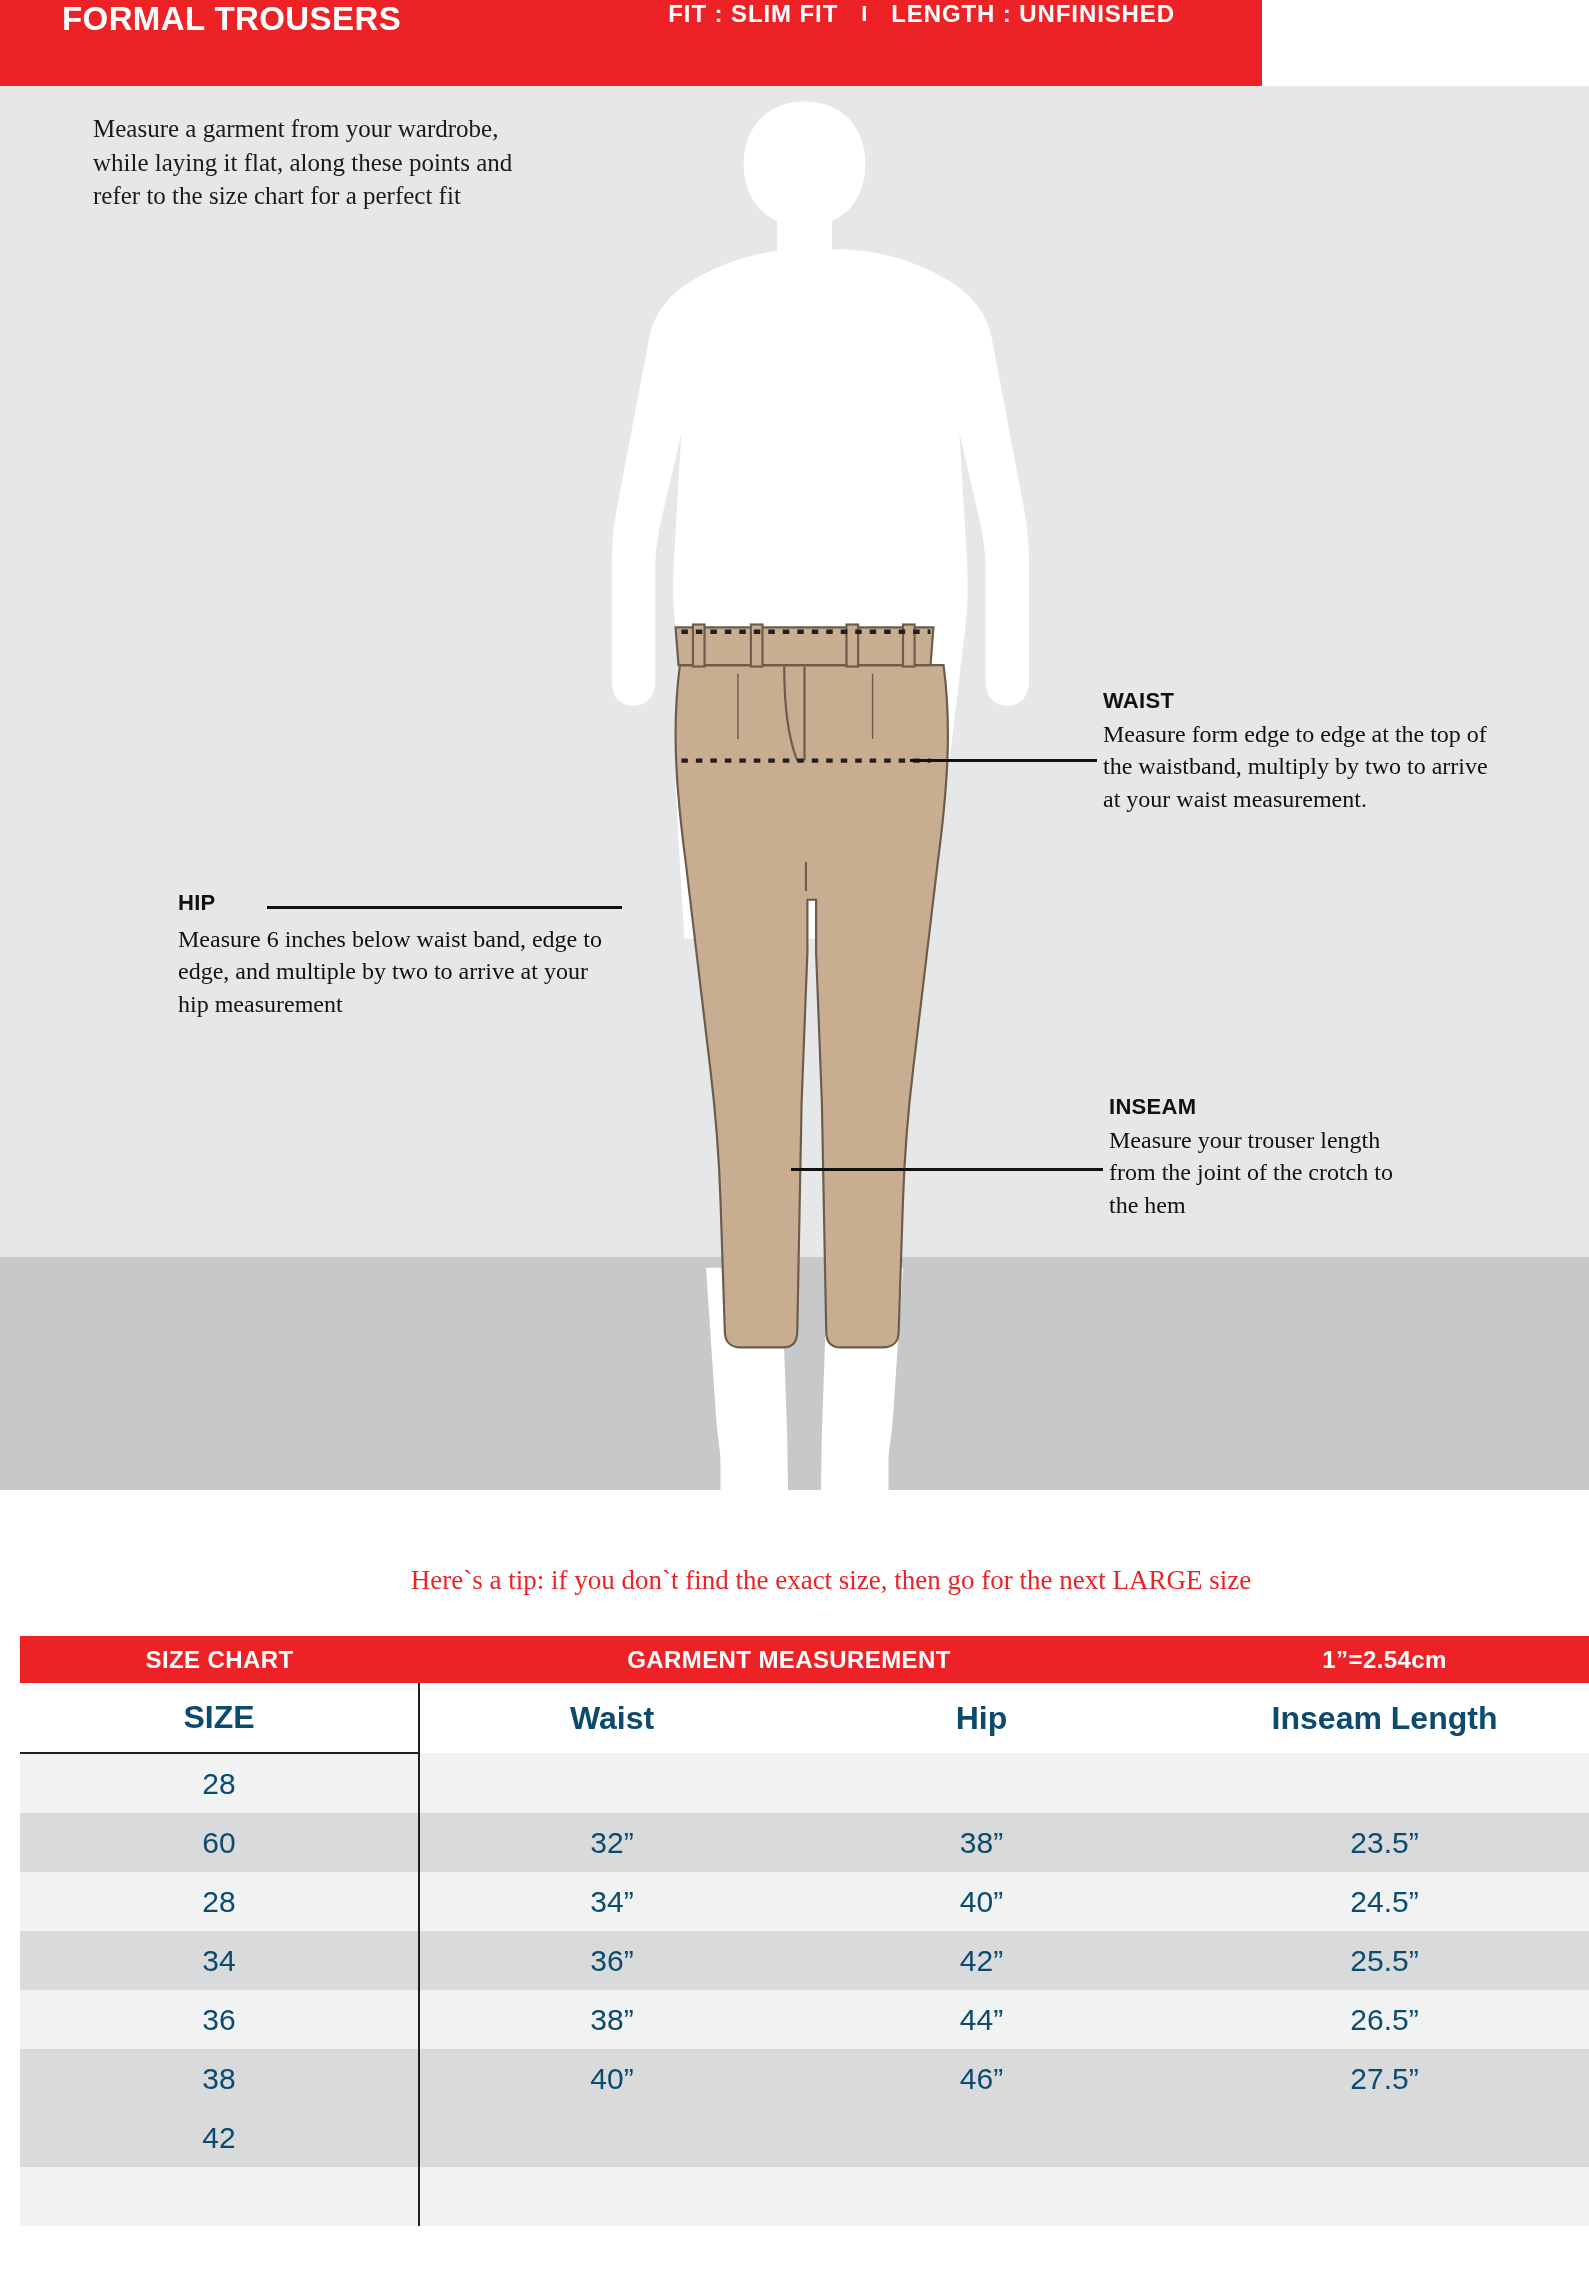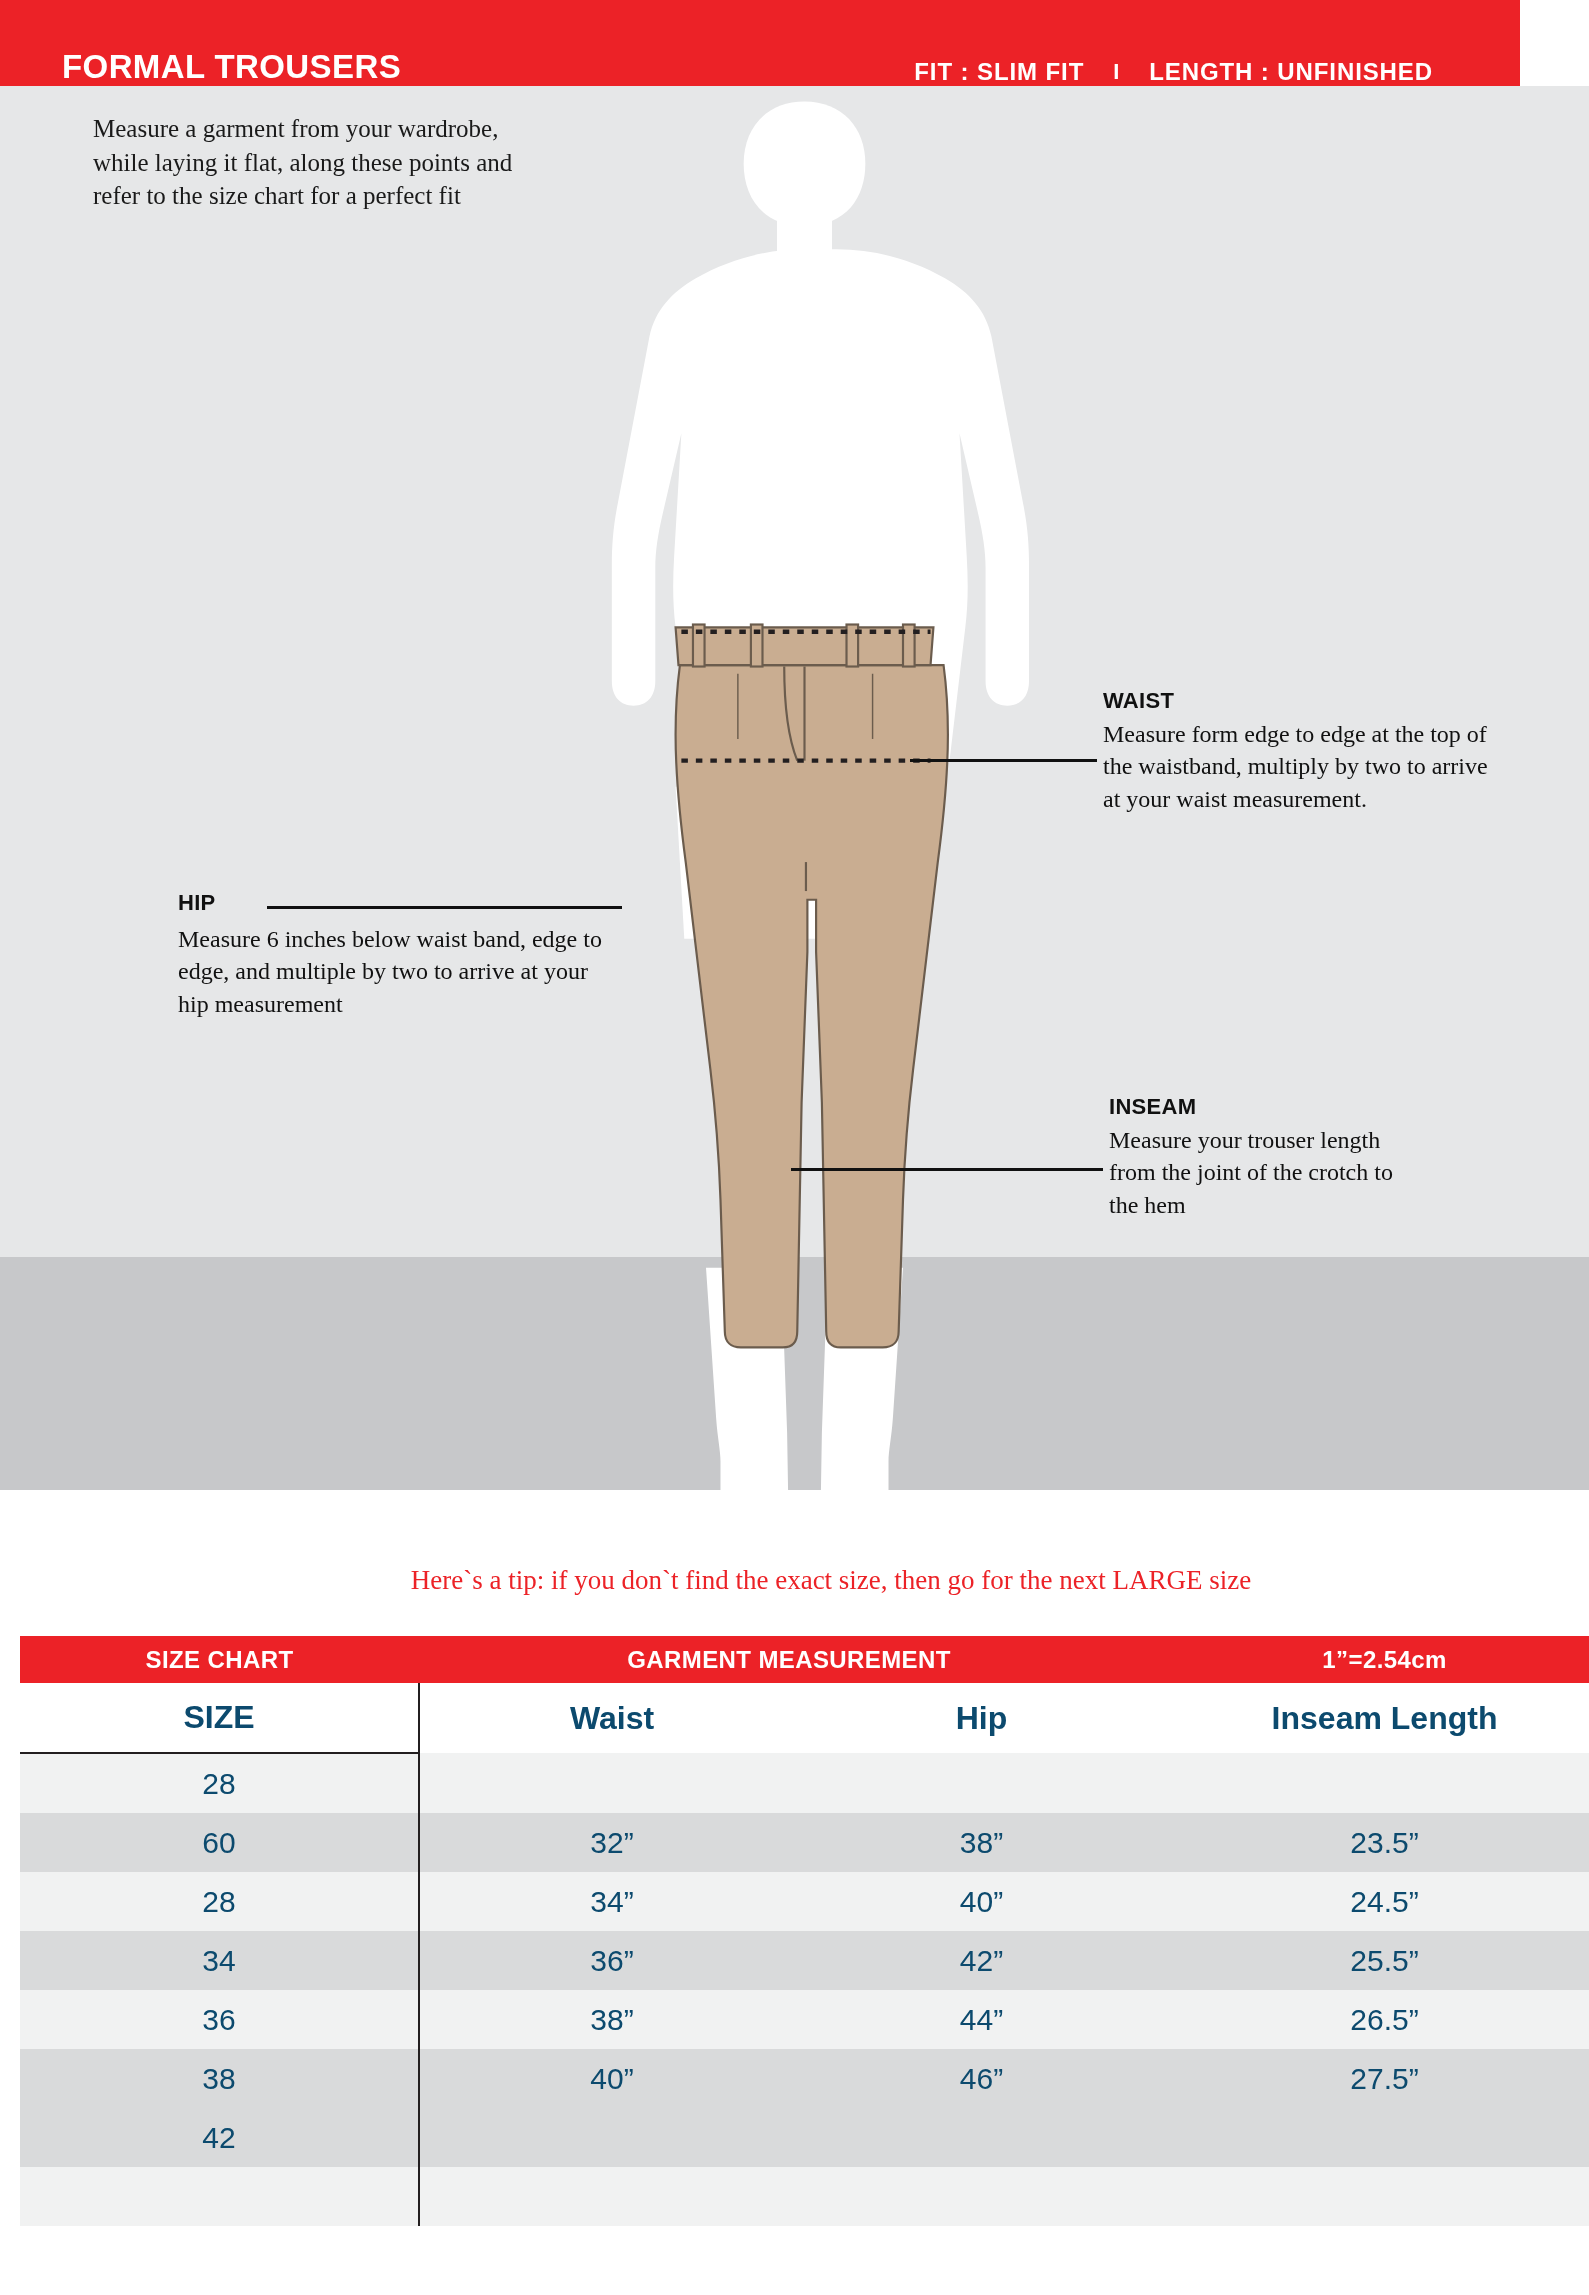--- a/index.html
+++ b/index.html
@@ -18,40 +18,40 @@
     position: relative;
     width: 1590px;
     height: 2295px;
     background: #ffffff;
   }
 
   
   .header {
     position: absolute;
     left: 0; top: 0;
-    width: 1520px;
+    width: 1262px;
     height: 86px;
     background: #ec2227;
     color: #ffffff;
     display: flex;
-    align-items: flex-end;
+    align-items: flex-start;
   }
   .header-title {
     font-size: 33px;
     font-weight: bold;
     letter-spacing: 0.4px;
     margin-left: 62px;
     white-space: nowrap;
   }
   .header-meta {
     margin-left: auto;
     margin-right: 87px;
     display: flex;
     align-items: center;
-    gap: 29px;
+    gap: 23px;
     font-size: 24px;
     font-weight: bold;
     letter-spacing: 0.9px;
   }
   .header-sep {
     font-size: 22px;
     font-weight: bold;
   }
 
   

